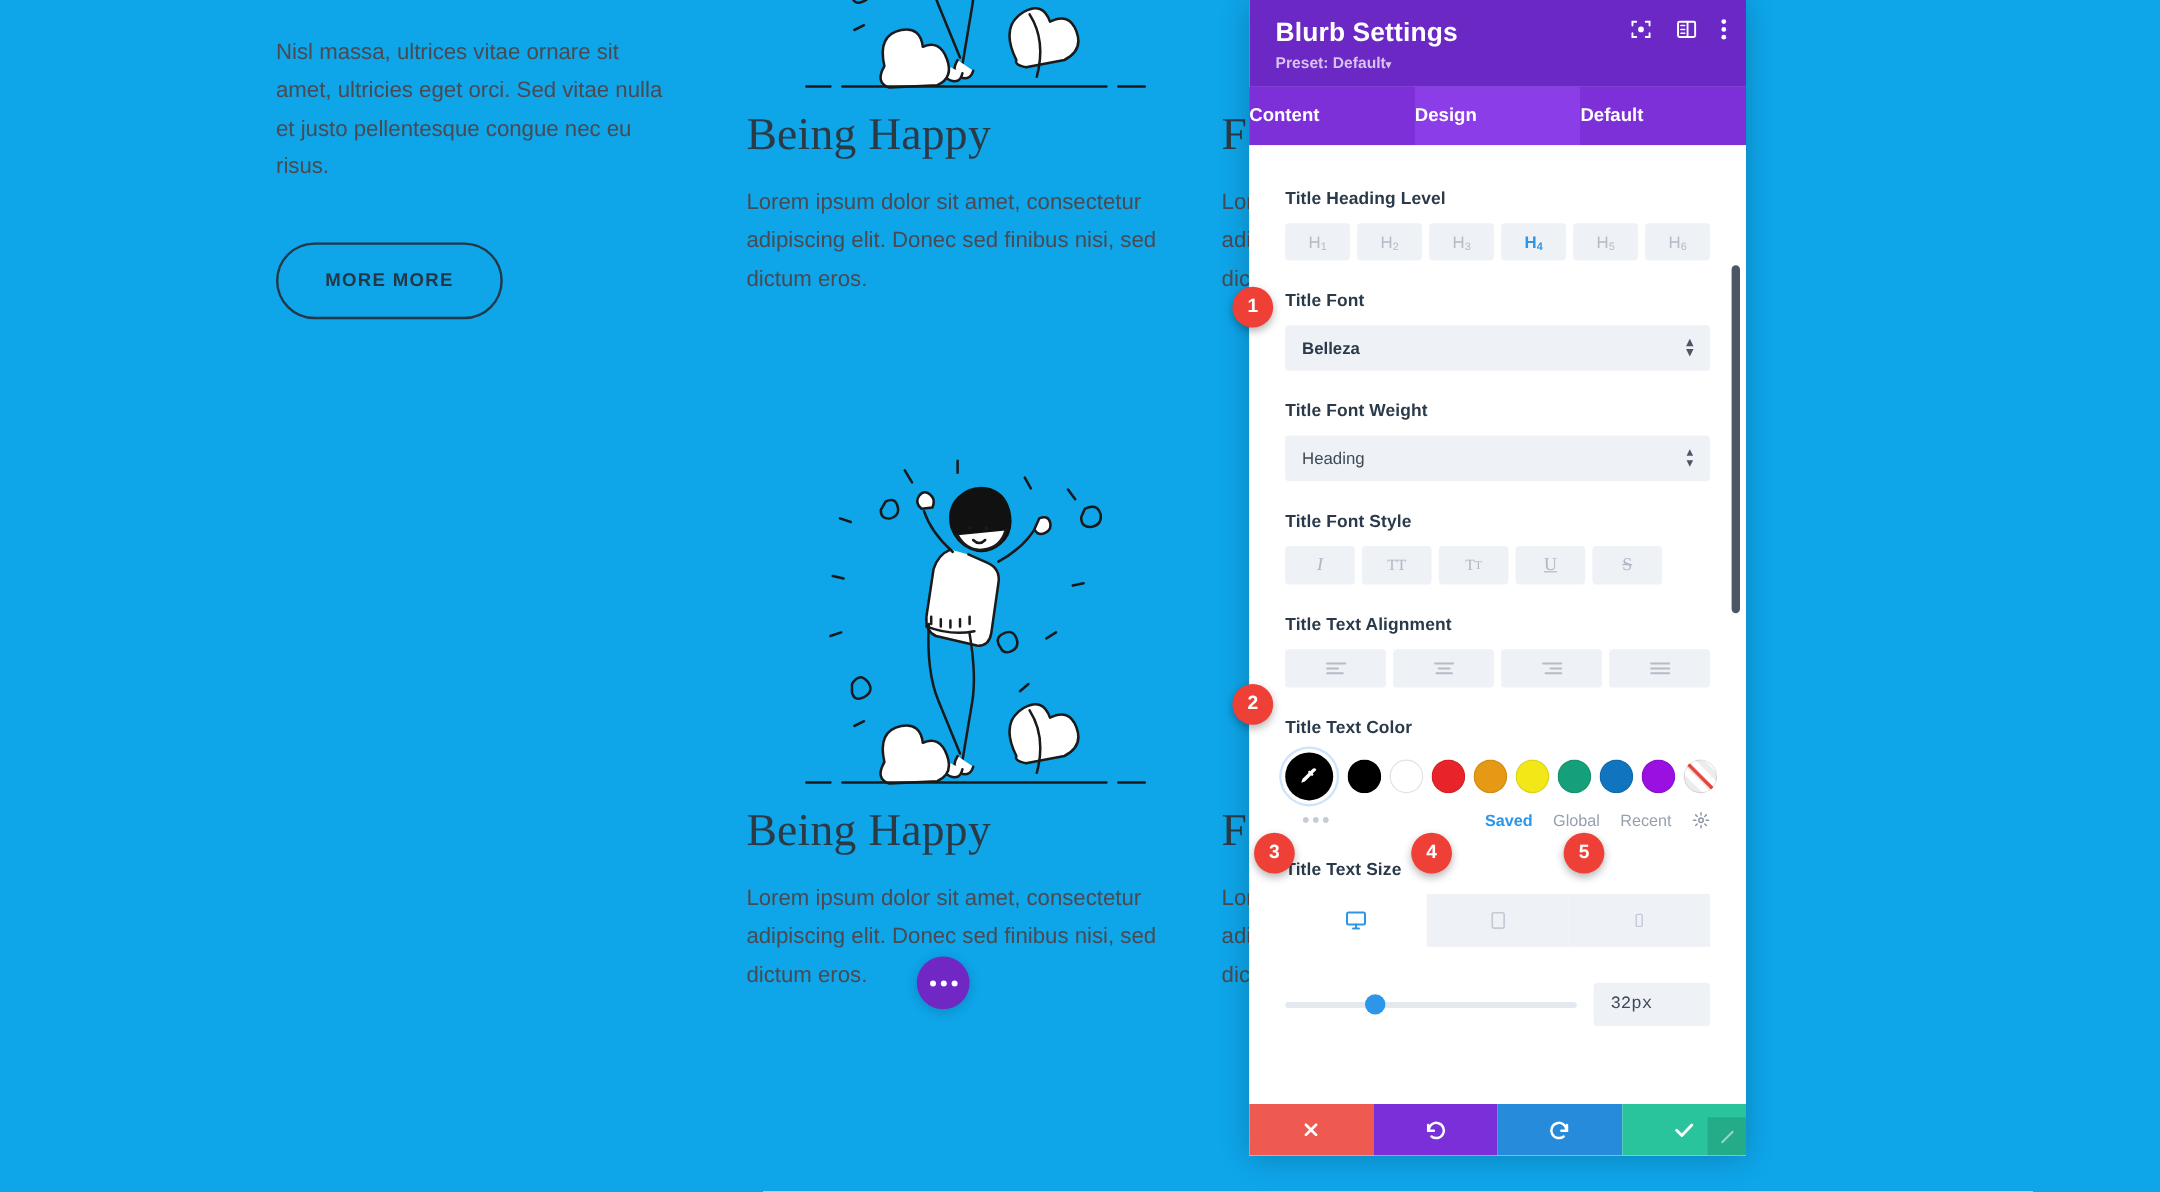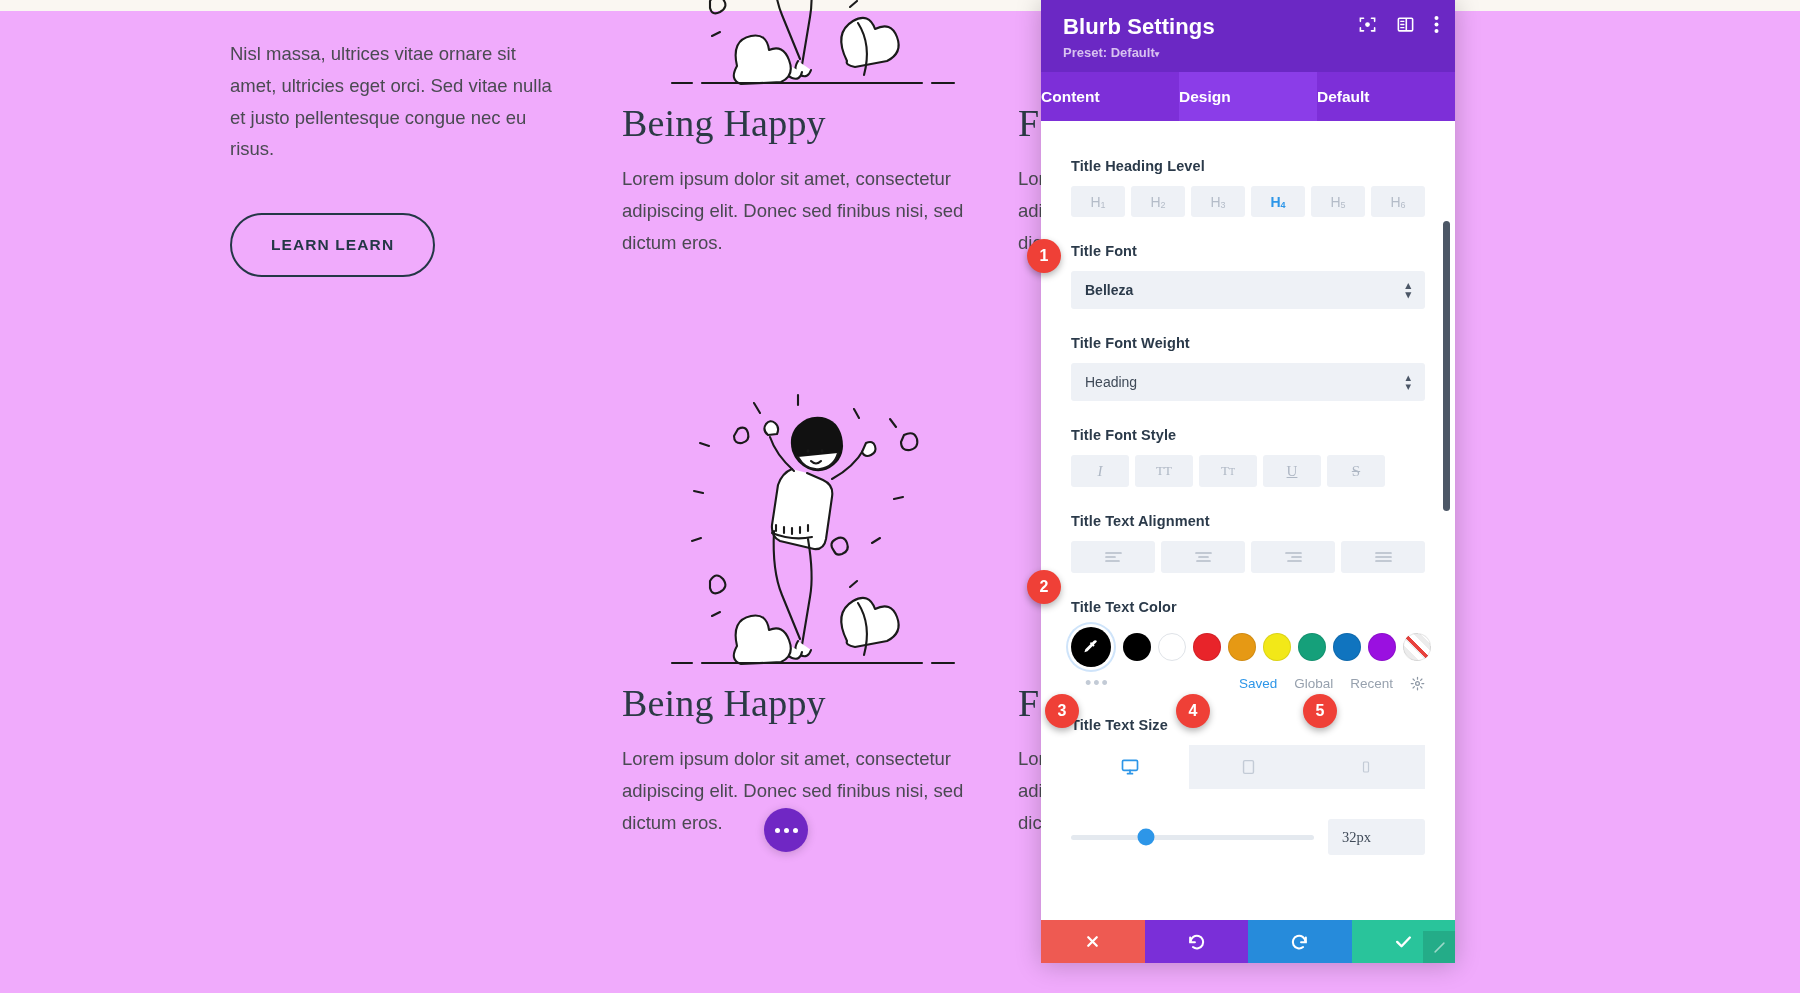--- a/index.html
+++ b/index.html
@@ -6,21 +6,21 @@
   html, body {
     width: 1800px; height: 993px;
     overflow: hidden;
     font-family: "Liberation Sans", sans-serif;
     background: #faf7f2;
   }
 
   #root { position: relative; width: 1800px; height: 993px; }
 
   
-  .canvas { position: absolute; inset: 0; background: #f0abfc; margin-top: 11px; }
+  .canvas { position: absolute; inset: 0; background: #0ea5e9; }
 
   .col { position: absolute; top: 0; }
   .col-1 { left: 230px;  width: 330px; }
   .col-2 { left: 622px;  width: 380px; }
   .col-3 { left: 1018px; width: 380px; }
 
   .body-text {
     font-size: 18.5px; line-height: 1.72; color: #4a4a52;
     font-family: "Liberation Sans", sans-serif;
   }
@@ -156,40 +156,40 @@
   .swatch.none {
     background:
       linear-gradient(45deg, transparent 46%, #e8423d 46%, #e8423d 54%, transparent 54%),
       repeating-linear-gradient(45deg, #fff 0 5px, #ececec 5px 10px);
   }
 
   .color-meta { display: flex; align-items: center; margin-top: 9px; }
   .dots3 { color: #c3cbd6; font-size: 18px; letter-spacing: 2px; margin-left: 14px; line-height: .6; cursor: pointer; }
   .color-tabs { margin-left: auto; display: flex; align-items: center; gap: 17px; }
   .ctab { font-size: 13.5px; color: #97a1ae; cursor: pointer; }
-  .ctab.active { color: #2d96e8; font-weight: normal; }
+  .ctab.active { color: #2d96e8; font-weight: bold; }
 
   .device-row { display: flex; }
   .device-btn {
     flex: 1; height: 44px; background: #eef1f6;
     display: flex; align-items: center; justify-content: center; cursor: pointer; border: none;
   }
   .device-btn.active { background: #fff; }
 
   .slider-row { display: flex; align-items: center; gap: 14px; margin-top: 30px; }
   .track { position: relative; flex: 1; height: 5px; background: #e4e9ef; border-radius: 4px; cursor: pointer; }
   .thumb {
     position: absolute; top: 50%; left: 31%; transform: translate(-50%,-50%);
     width: 17px; height: 17px; border-radius: 50%; background: #2d96e8;
   }
   .num-box {
     width: 97px; height: 36px; background: #eef1f6; border-radius: 3px;
     display: flex; align-items: center; padding-left: 14px;
     font-size: 14.5px; color: #3f4a58; border: none;
-    font-family: Liberation Serif, serif;
+    font-family: Liberation Mono, monospace;
   }
 
   
   .scroll-track { position: absolute; right: 3px; top: 0; bottom: 0; width: 10px; }
   .scroll-thumb {
     position: absolute; right: 2px; top: 100px; width: 7px; height: 290px;
     background: #4c5766; border-radius: 4px; cursor: pointer;
   }
 
   .modal-foot { display: flex; height: 43px; flex: 0 0 auto; position: relative; }
@@ -217,21 +217,21 @@
 </style>
 </head>
 <body>
 
 <div id="root">
 
   <div class="canvas">
 
     <div class="col col-1">
       <p class="body-text">Nisl massa, ultrices vitae ornare sit amet, ultricies eget orci. Sed vitae nulla et justo pellentesque congue nec eu risus.</p>
-      <button class="learn-btn">LEARN LEARN</button>
+      <button class="learn-btn">MORE MORE</button>
     </div>
 
     <div class="col col-2">
 
       <div class="blk-a">
         <div class="illus-wrap">
           <svg class="illus" viewBox="0 0 340 290" fill="none" stroke="#1a1a1a" stroke-width="2.1" stroke-linecap="round" stroke-linejoin="round">
             <path d="M150 60 q-4 -16 6 -26 q10 -10 24 -8 q16 3 20 20 q4 18 -8 28 q-12 10 -26 4 q-12 -6 -16 -18z" fill="#111" stroke="none"></path>
             <path d="M156 66 q8 14 22 12 q14 -2 18 -16" fill="#fff" stroke="#1a1a1a"></path>
             <circle cx="166" cy="60" r="1.7" fill="#1a1a1a" stroke="none"></circle>

